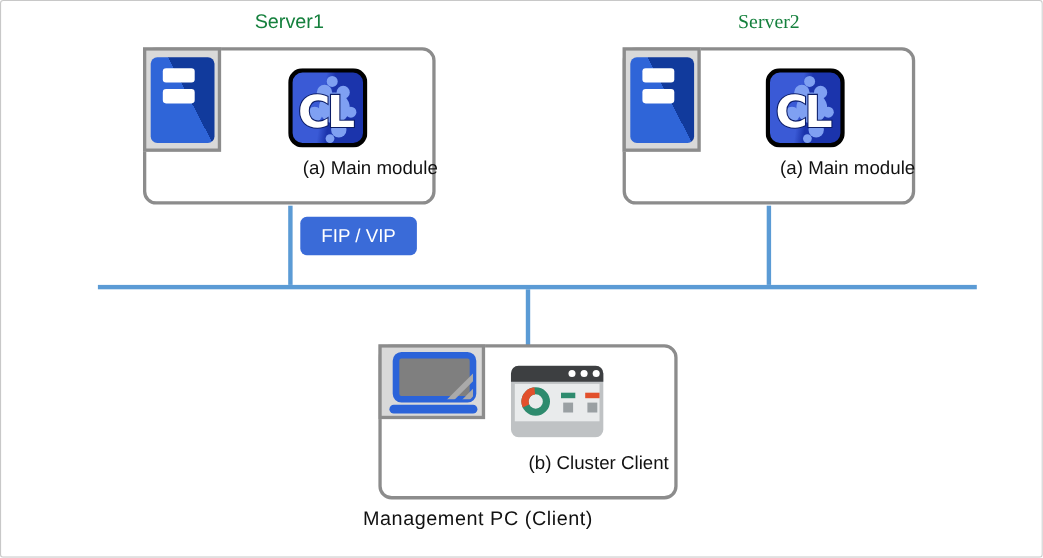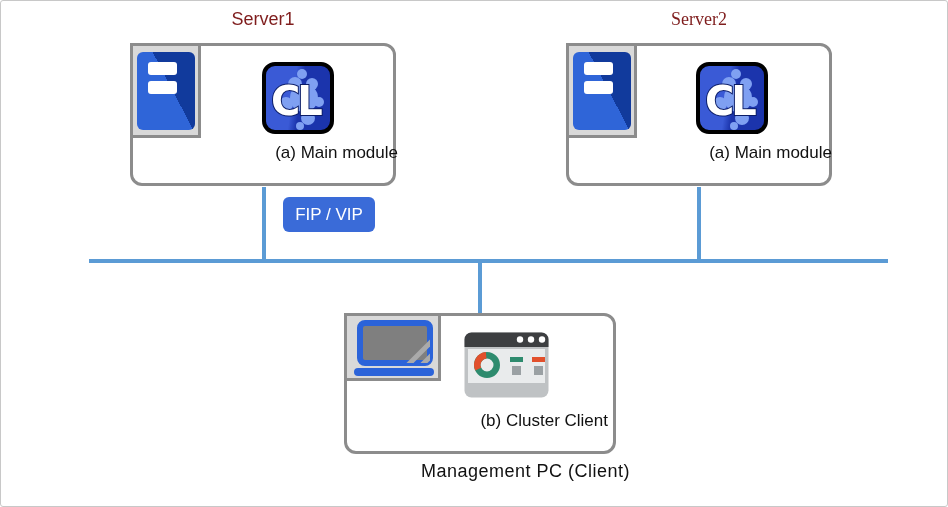--- a/index.html
+++ b/index.html
@@ -8,21 +8,21 @@
     width:948px;height:507px;
     box-sizing:border-box;
     border:1px solid #c8c8c8;
     border-radius:3px;
     background:#fff;
     font-family:"Liberation Sans", sans-serif;
     overflow:hidden;
   }
   .abs{position:absolute;}
   .node-title{
-    font-size:18px;color:#7f1d1d;text-align:center;width:200px;
+    font-size:18px;color:#15803d;text-align:center;width:200px;
   }
   .node-box{
     box-sizing:border-box;
     border:3px solid #8c8c8c;
     border-radius:12px;
     background:#fff;
   }
   .icon-box{
     box-sizing:border-box;
     border:3px solid #8c8c8c;
@@ -34,21 +34,21 @@
   }
   .badge{
     box-sizing:border-box;
     background:#3a6bd8;
     border-radius:6px;
     color:#fff;font-size:17px;
     display:flex;align-items:center;justify-content:center;
   }
   .line{background:#5b9bd5;}
   .caption{
-    font-size:18px;color:#111;text-align:right;width:300px;letter-spacing:0.5px;
+    font-size:18px;color:#111;text-align:left;width:300px;letter-spacing:0.5px;
   }
 </style>
 </head>
 <body>
 
 <div class="canvas">
 
   <div class="abs line" style="left:88px;top:258px;width:799px;height:4px;"></div>
   <div class="abs line" style="left:261px;top:186px;width:4px;height:72px;"></div>
   <div class="abs line" style="left:696px;top:186px;width:4px;height:72px;"></div>
@@ -86,21 +86,21 @@
           <circle cx="57" cy="40" r="5"></circle>
           <circle cx="24" cy="42" r="7"></circle>
         <circle cx="46" cy="56" r="7"></circle>
           <circle cx="38" cy="64" r="4"></circle>
       </g>
       <text x="9" y="53" font-family="DejaVu Sans, sans-serif" font-weight="bold" font-size="40" letter-spacing="-3" fill="#fff" stroke="#0b1c66" stroke-width="2" paint-order="stroke">CL</text>
     </svg>
   </div>
   <div class="abs module-label" style="left:197px;top:142px;">(a) Main module</div>
 
-  <div class="abs badge" style="left:272px;top:196px;width:92px;height:35px;margin-left:10px;">FIP / VIP</div>
+  <div class="abs badge" style="left:272px;top:196px;width:106px;height:35px;">FIP / VIP</div>
 
   <div class="abs node-title" style="left:598px;top:8px;font-family:Liberation Serif, serif;">Server2</div>
   <div class="abs node-box" style="left:565px;top:42px;width:266px;height:143px;"></div>
   <div class="abs icon-box" style="left:565px;top:42px;width:71px;height:95px;">
     <svg width="60" height="80" viewBox="0 0 60 80">
       <rect x="1" y="1" width="58" height="78" rx="6" fill="url(#srvg1)"></rect>
       <rect x="12" y="11" width="29" height="13" rx="3" fill="#fff"></rect>
       <rect x="12" y="30" width="29" height="13" rx="3" fill="#fff"></rect>
     </svg>
   </div>

